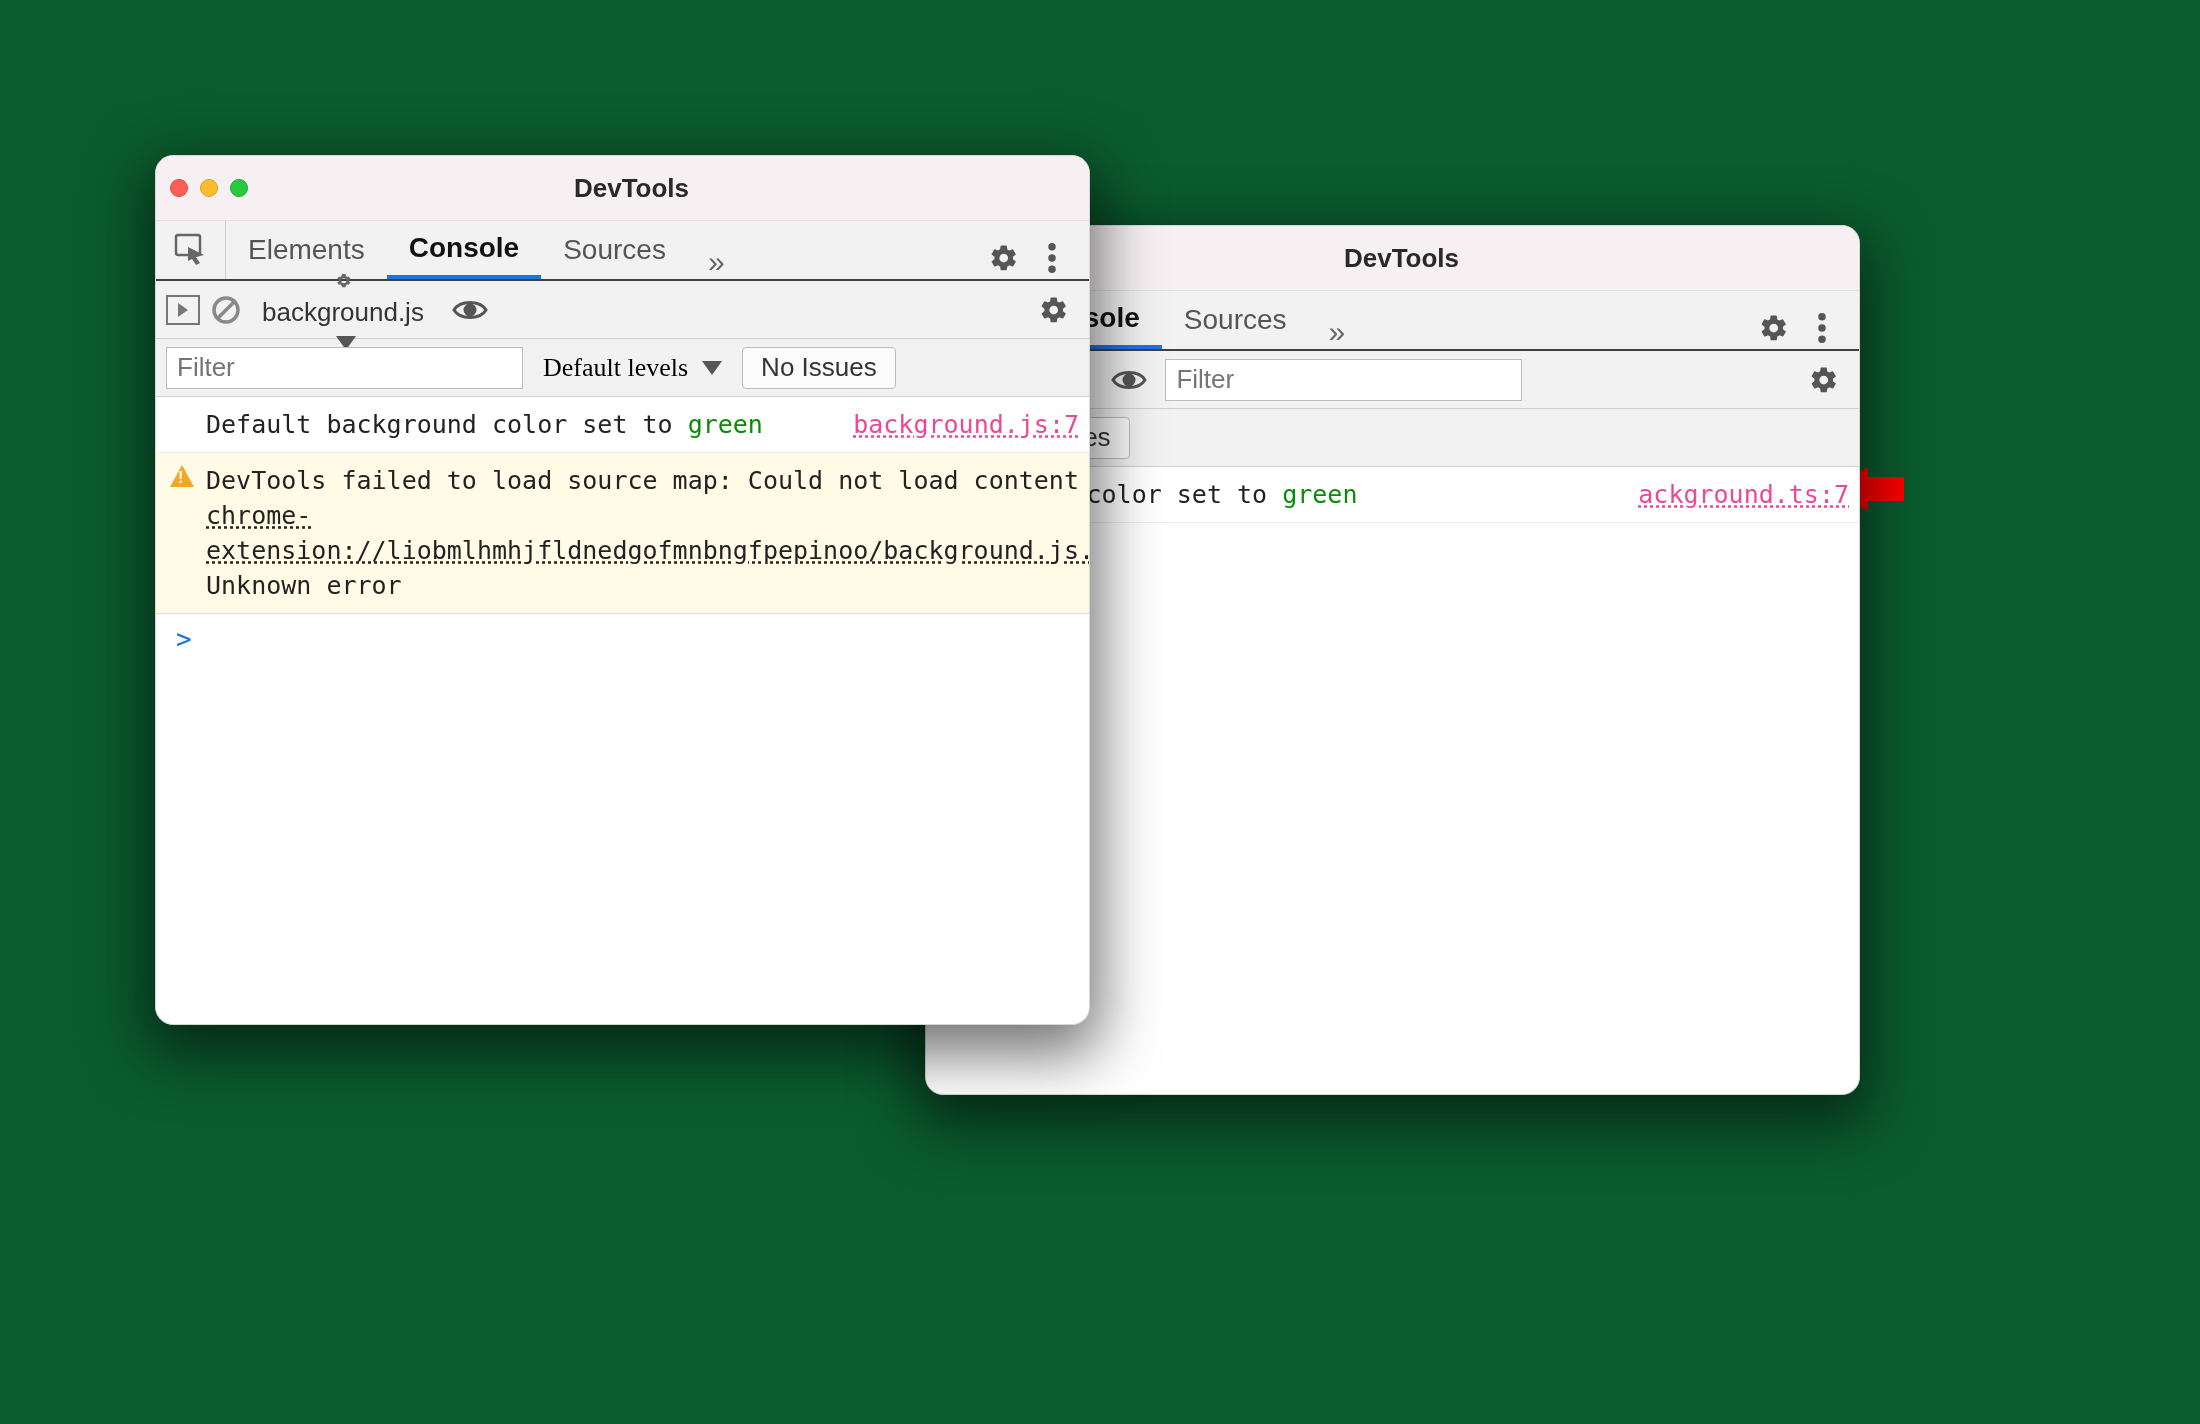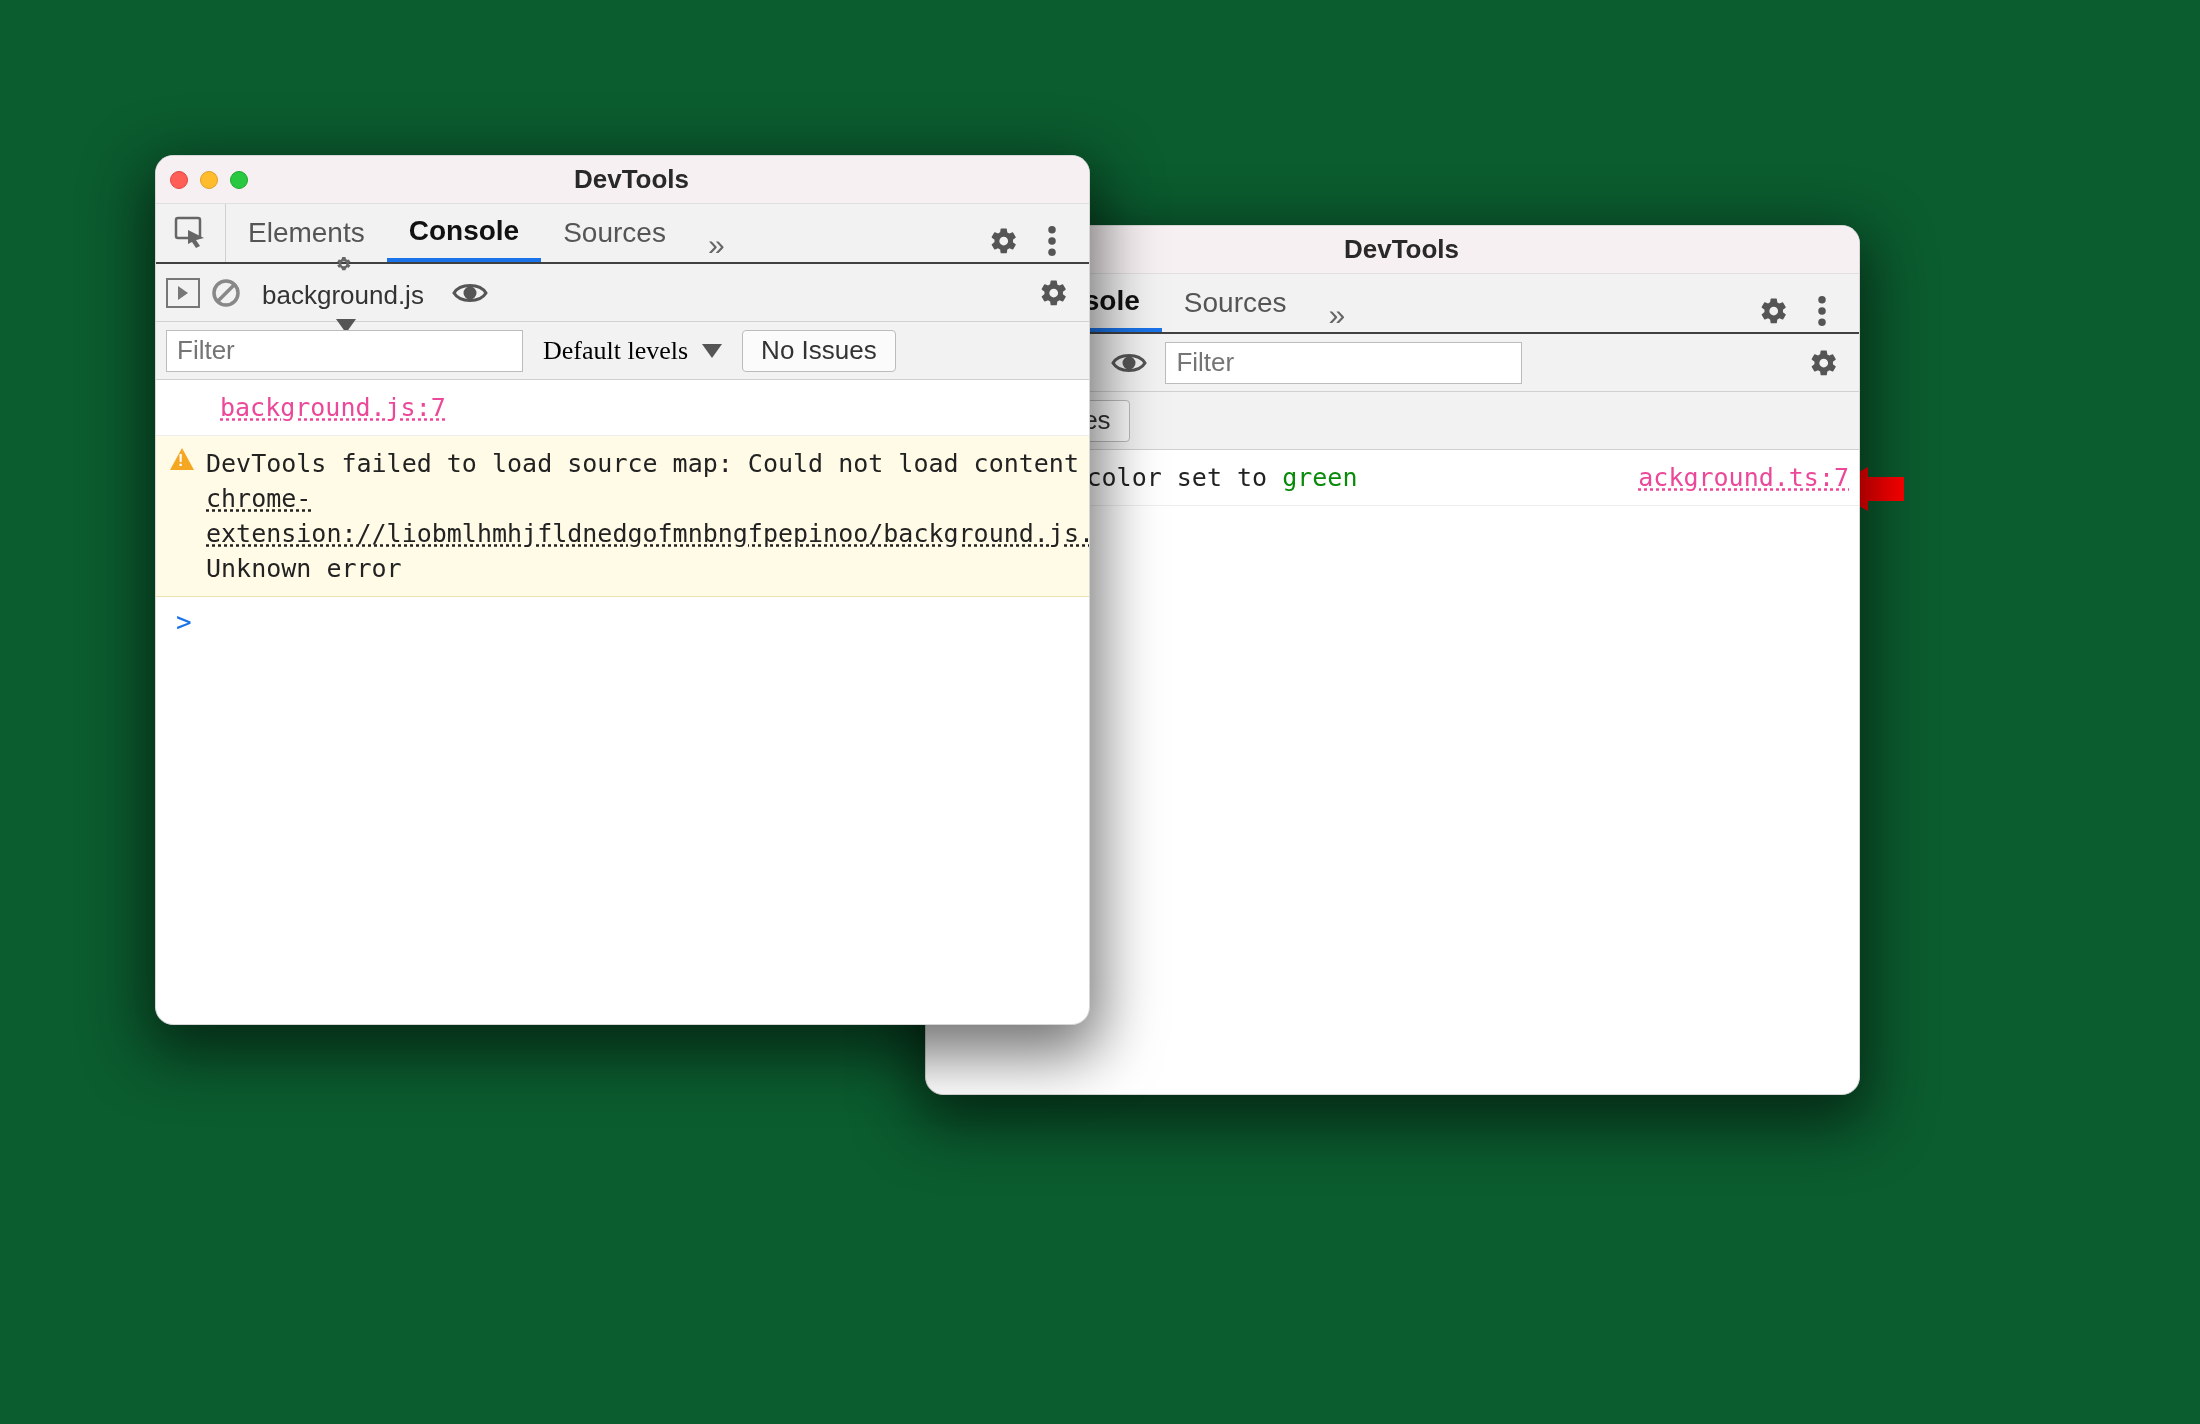--- a/index.html
+++ b/index.html
@@ -17,21 +17,21 @@
   background: #fff;
   border-radius: 18px;
   box-shadow: 0 20px 60px 10px rgba(0,0,0,0.55);
   overflow: hidden;
   border: 1px solid #d6d6d6;
 }
 #win-left { left: 155px; top: 155px; width: 935px; height: 870px; z-index: 2; }
 #win-right { left: 925px; top: 225px; width: 935px; height: 870px; z-index: 1; }
 
 .titlebar {
-  height: 48px;
+  height: 65px;
   background: #f6f0f2;
   display: flex;
   align-items: center;
   padding: 0 14px;
   border-bottom: 1px solid #e0e0e0;
 }
 .traffic { display: flex; gap: 12px; align-items: center; }
 .tl { width: 18px; height: 18px; border-radius: 50%; }
 .tl-red { background: #ff5f57; border:1px solid #e14640;}
 .tl-yellow { background: #ffbd2e; border:1px solid #dfa022;}
@@ -316,20 +316,23 @@
     <input class="filter-input" placeholder="Filter" style="">
     <div class="levels">
       <span>Default levels</span>
       <span class="dd"></span>
     </div>
     <div class="no-issues-btn">No Issues</div>
   </div>
 
   <div class="console-body">
     <div class="msgrow">
+      <div class="msgtext">
+        <span>Default background color set to </span><span class="green-text">green</span>
+      </div>
       <div class="src">background.js:7</div>
     </div>
     <div class="msgrow warnrow">
       <div class="warn-icon"></div>
       <div class="msgtext">
         <span>DevTools failed to load source map: Could not load content for </span><span class="underline-dotted">chrome-extension://liobmlhmhjfldnedgofmnbngfpepinoo/background.js.map</span><span>: Unknown error</span>
       </div>
     </div>
     <div class="prompt">&gt;</div>
   </div>

